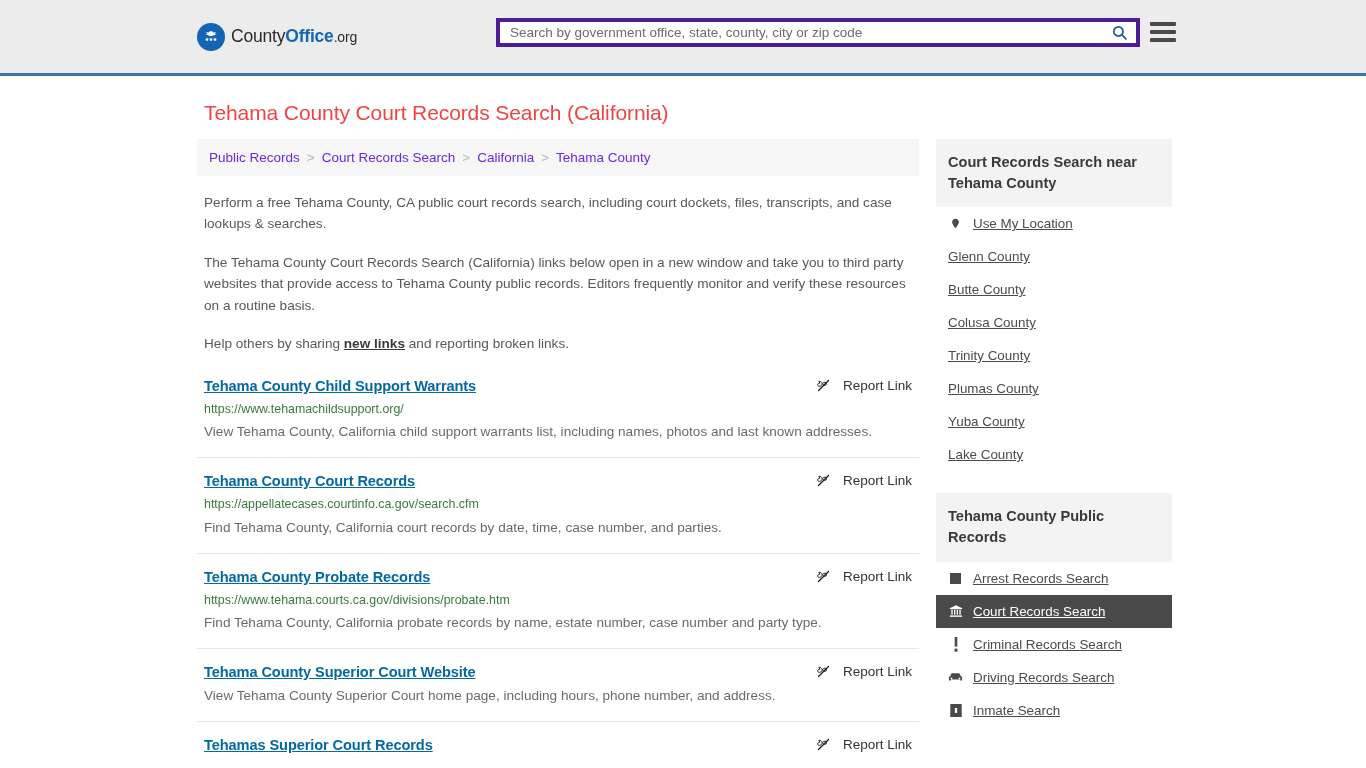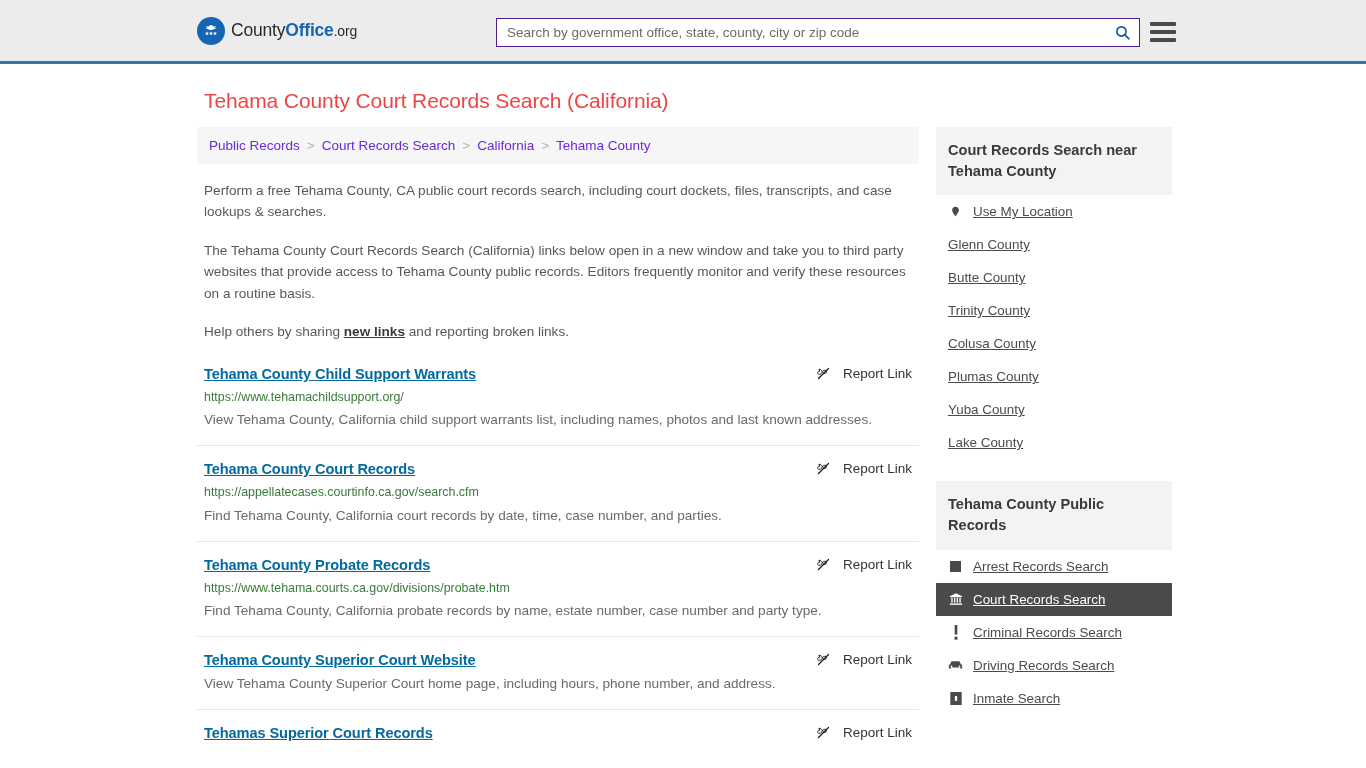--- a/index.html
+++ b/index.html
@@ -7,21 +7,21 @@
     margin: 0; padding: 0;
     width: 1366px; height: 768px;
     overflow: hidden;
     background: #ffffff;
     font-family: "Liberation Sans", sans-serif;
     color: #333333;
   }
 
   
   .site-header {
-    height: 64px;
+    height: 76px;
     background: #ececec;
     border-bottom: 3px solid #3b74a8;
     display: flex;
     align-items: center;
     position: relative;
   }
   .logo-wrap {
     display: flex; align-items: center;
     margin-left: 197px;
     text-decoration: none;
@@ -45,21 +45,21 @@
   .logo-text .w2 { color: #1565b5; font-weight: bold; }
   .logo-text .w3 { color: #2b2b2b; font-size: 14px; }
 
   .search-wrap {
     position: absolute;
     left: 496px;
     top: 18px;
     width: 644px;
     height: 29px;
     background: #ffffff;
-    border: 1px solid #4c1d95;
+    border: 4px solid #4c1d95;
     display: flex;
     align-items: center;
   }
   .search-input {
     flex: 1;
     border: 0; outline: 0;
     background: transparent;
     font-family: "Liberation Sans", sans-serif;
     font-size: 13.5px;
     color: #555;
@@ -388,24 +388,24 @@
               </span>
               <a>Use My Location</a>
             </li>
             <li class="panel-item plain">
               <a>Glenn County</a>
             </li>
             <li class="panel-item plain">
               <a>Butte County</a>
             </li>
             <li class="panel-item plain">
+              <a>Colusa County</a>
+            </li>
+            <li class="panel-item plain">
               <a>Trinity County</a>
-            </li>
-            <li class="panel-item plain">
-              <a>Colusa County</a>
             </li>
             <li class="panel-item plain">
               <a>Plumas County</a>
             </li>
             <li class="panel-item plain">
               <a>Yuba County</a>
             </li>
             <li class="panel-item plain">
               <a>Lake County</a>
             </li>

